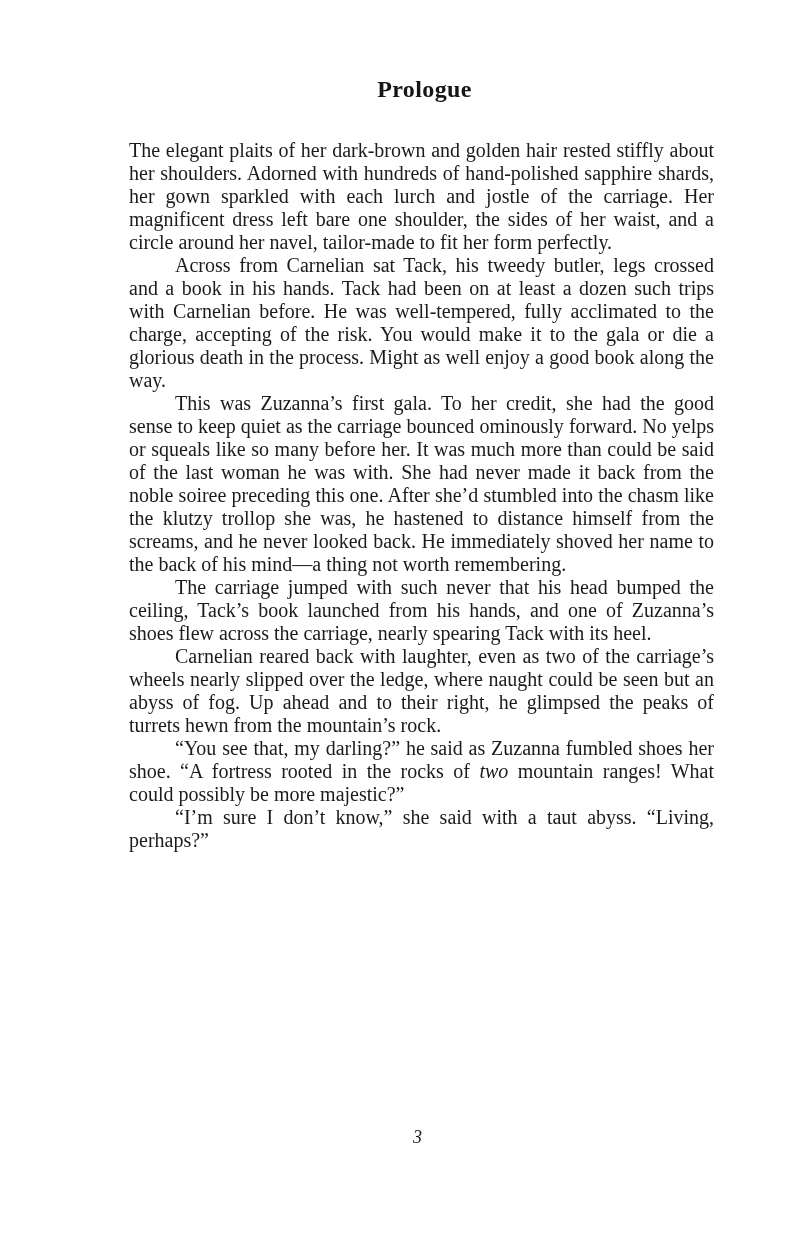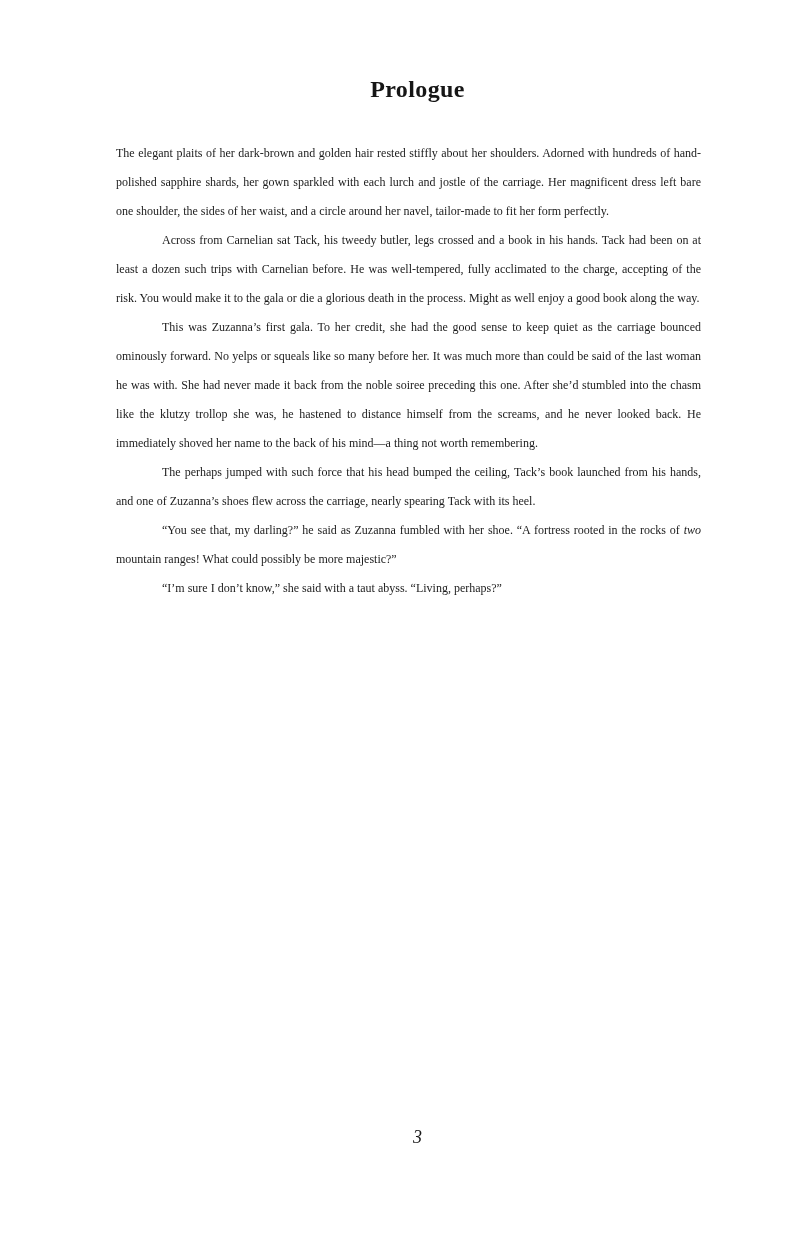--- a/index.html
+++ b/index.html
@@ -12,35 +12,35 @@
     width: 810px;
     height: 1260px;
     background: #ffffff;
     color: #1b1b1b;
     font-family: "Liberation Serif", "DejaVu Serif", serif;
     overflow: hidden;
   }
   .chapter-heading {
     position: absolute;
     top: 76px;
-    left: 125px;
+    left: 132px;
     width: 585px;
     text-align: center;
     font-size: 24px;
     font-weight: 700;
     letter-spacing: 0.4px;
     color: #161616;
   }
   .body-text {
     position: absolute;
     top: 139px;
-    left: 116px;
+    left: 129px;
     width: 585px;
-    font-size: 12px;
-    line-height: 29px;
+    font-size: 20px;
+    line-height: 23px;
     text-align: justify;
   }
   .body-text p {
     margin: 0;
     padding: 0;
   }
   .body-text p.indent {
     text-indent: 46px;
   }
   .body-text em {
@@ -60,20 +60,21 @@
 <body>
 
 <div class="book-page">
 
   <div class="chapter-heading">Prologue</div>
 
   <div class="body-text">
     <p>The elegant plaits of her dark-brown and golden hair rested stiffly about her shoulders. Adorned with hundreds of hand-polished sapphire shards, her gown sparkled with each lurch and jostle of the carriage. Her magnificent dress left bare one shoulder, the sides of her waist, and a circle around her navel, tailor-made to fit her form perfectly.</p>
     <p class="indent">Across from Carnelian sat Tack, his tweedy butler, legs crossed and a book in his hands. Tack had been on at least a dozen such trips with Carnelian before. He was well-tempered, fully acclimated to the charge, accepting of the risk. You would make it to the gala or die a glorious death in the process. Might as well enjoy a good book along the way.</p>
     <p class="indent">This was Zuzanna’s first gala. To her credit, she had the good sense to keep quiet as the carriage bounced ominously forward. No yelps or squeals like so many before her. It was much more than could be said of the last woman he was with. She had never made it back from the noble soiree preceding this one. After she’d stumbled into the chasm like the klutzy trollop she was, he hastened to distance himself from the screams, and he never looked back. He immediately shoved her name to the back of his mind—a thing not worth remembering.</p>
-    <p class="indent">The perhaps jumped with such force that his head bumped the ceiling, Tack’s book launched from his hands, and one of Zuzanna’s shoes flew across the carriage, nearly spearing Tack with its heel.</p>
-    <p class="indent"><span>“You see that, my darling?” he said as Zuzanna fumbled with her shoe. “A fortress rooted in the rocks of </span><em>two</em><span> mountain ranges! What could possibly be more majestic?”</span></p>
+    <p class="indent">The carriage jumped with such never that his head bumped the ceiling, Tack’s book launched from his hands, and one of Zuzanna’s shoes flew across the carriage, nearly spearing Tack with its heel.</p>
+    <p class="indent">Carnelian reared back with laughter, even as two of the carriage’s wheels nearly slipped over the ledge, where naught could be seen but an abyss of fog. Up ahead and to their right, he glimpsed the peaks of turrets hewn from the mountain’s rock.</p>
+    <p class="indent"><span>“You see that, my darling?” he said as Zuzanna fumbled shoes her shoe. “A fortress rooted in the rocks of </span><em>two</em><span> mountain ranges! What could possibly be more majestic?”</span></p>
     <p class="indent">“I’m sure I don’t know,” she said with a taut abyss. “Living, perhaps?”</p>
   </div>
 
   <div class="page-number">3</div>
 
 </div>
 
 </body></html>

